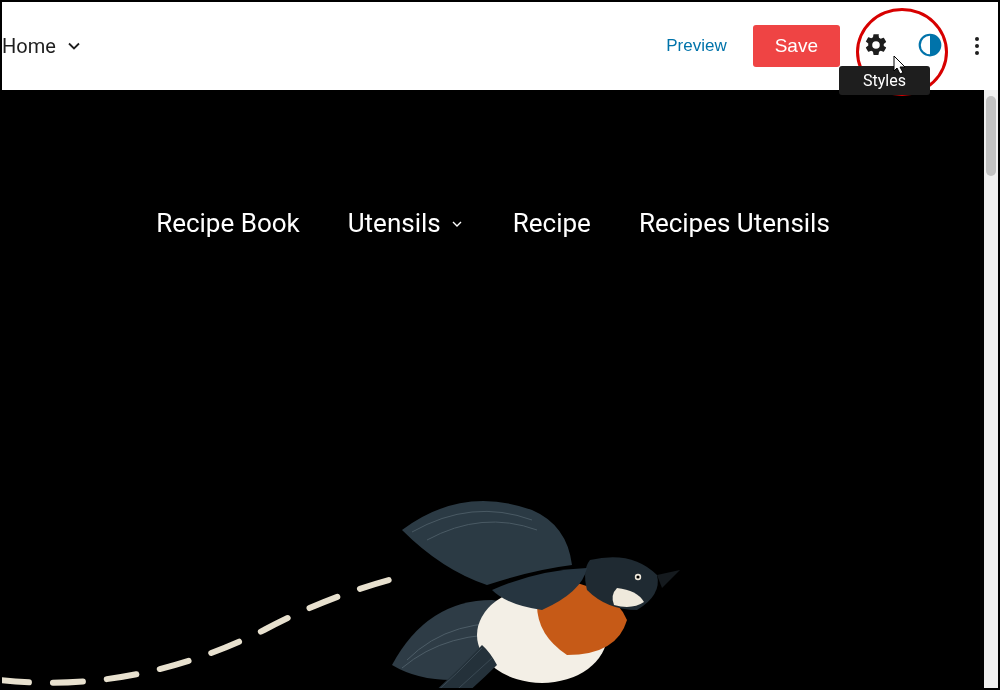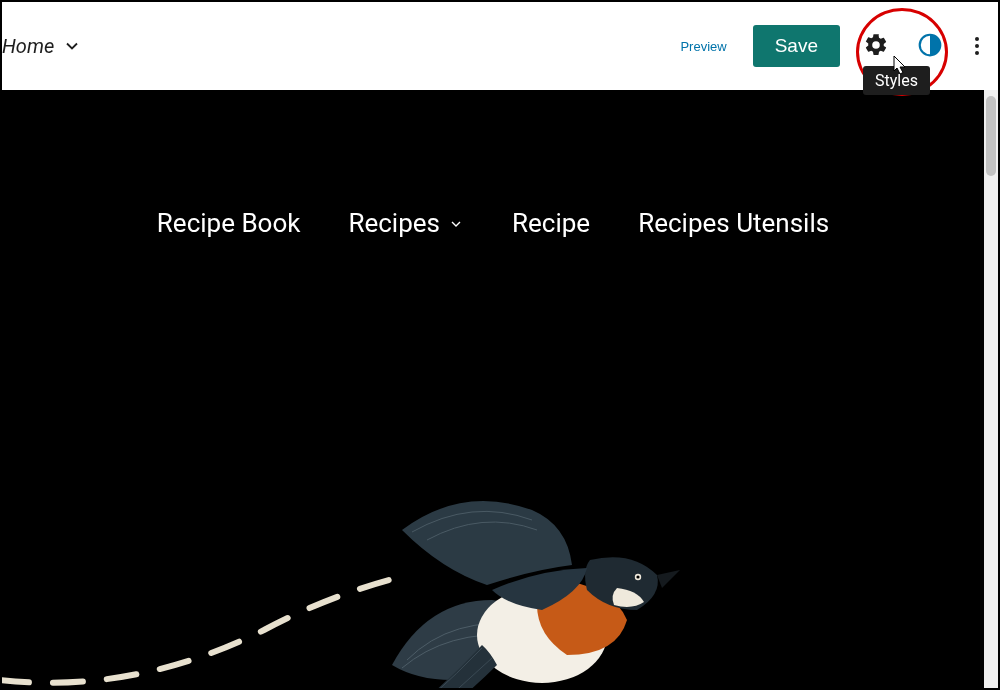--- a/index.html
+++ b/index.html
@@ -15,42 +15,41 @@
     padding: 0 10px 0 0;
     position: relative;
   }
   .topbar-left {
     display: flex;
     align-items: center;
     gap: 8px;
     font-size: 20px;
     color: #1e1e1e;
     padding-left: 0;
-    font-style: italic;
   }
   .chevron-down {
     display: inline-flex;
     align-items: center;
     justify-content: center;
   }
   .topbar-right {
     display: flex;
     align-items: center;
     gap: 18px;
   }
   .preview-link {
     color: #0073aa;
-    font-size: 13px;
+    font-size: 17px;
     background: none;
     border: none;
     cursor: pointer;
     padding: 6px 8px;
   }
   .save-button {
-    background: #0f766e;
+    background: #ef4444;
     color: #fff;
     font-size: 19px;
     border: none;
     padding: 10px 22px;
     border-radius: 3px;
     cursor: pointer;
   }
   .icon-btn {
     width: 36px;
     height: 36px;
@@ -76,21 +75,21 @@
     width: 4px; height: 4px; border-radius: 50%; background: #1e1e1e;
   }
 
   .tooltip {
     position: absolute;
     top: 64px;
     right: 68px;
     background: #1e1e1e;
     color: #fff;
     font-size: 16px;
-    padding: 5px 12px;
+    padding: 5px 24px;
     border-radius: 3px;
     z-index: 20;
     pointer-events: none;
   }
 
   .highlight-ellipse {
     position: absolute;
     top: 6px;
     right: 50px;
     width: 92px;
@@ -220,21 +219,21 @@
   </div>
 </div>
 
 <div class="canvas">
 
   <nav class="site-nav">
     <span class="site-nav-item">
       <span>Recipe Book</span>
     </span>
     <span class="site-nav-item">
-      <span>Recipes</span>
+      <span>Utensils</span>
       <span>
         <svg width="16" height="16" viewBox="0 0 24 24">
             <path d="M6 9l6 6 6-6" fill="none" stroke="#fff" stroke-width="2"></path>
           </svg>
       </span>
     </span>
     <span class="site-nav-item">
       <span>Recipe</span>
     </span>
     <span class="site-nav-item">

